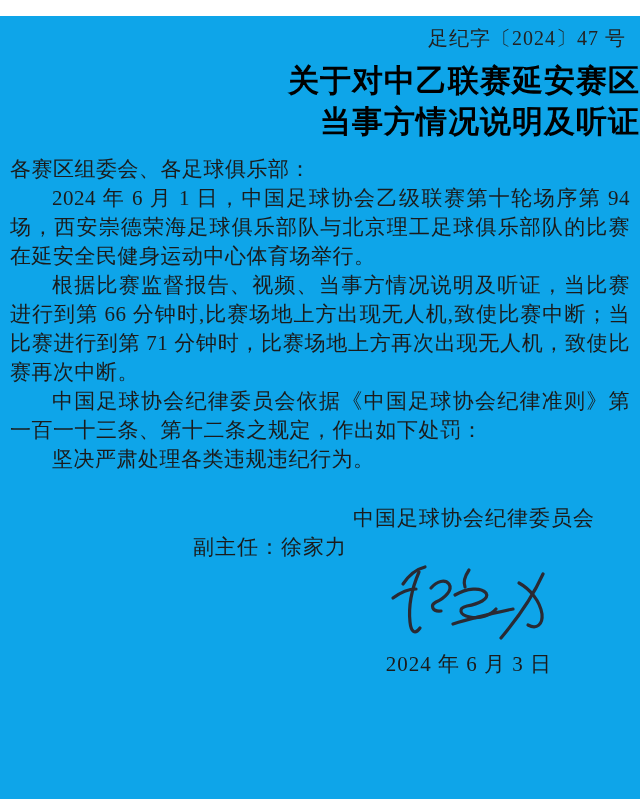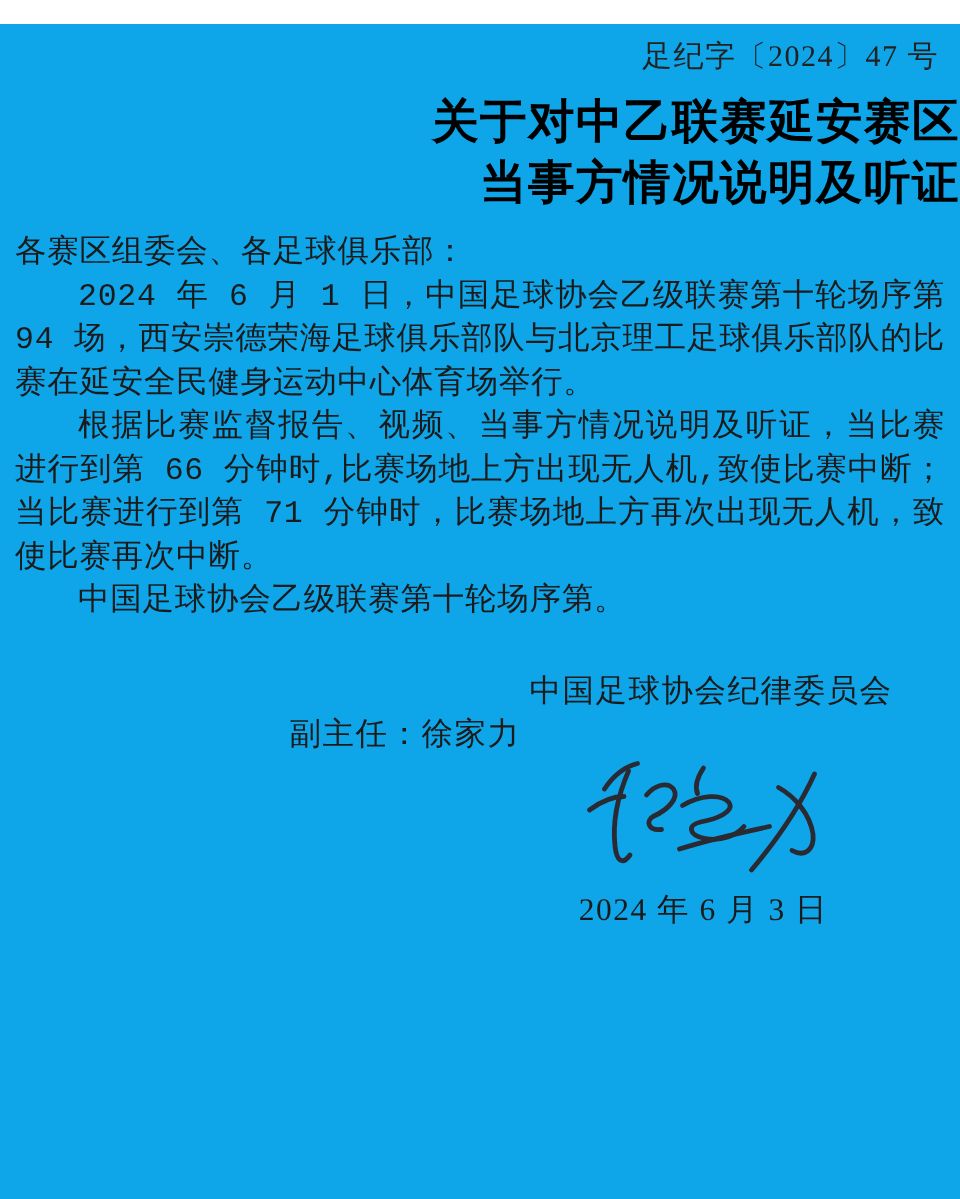--- a/index.html
+++ b/index.html
@@ -35,21 +35,20 @@
     letter-spacing: 1px;
     color: #000000;
   }
   .body-text {
     margin: 13px 10px 0 10px;
     font-size: 21px;
     line-height: 29px;
     text-align: justify;
     letter-spacing: 0.5px;
     color: #1b1b1b;
-    font-family: Liberation Mono, monospace;
   }
   .salutation {
     margin: 0;
   }
   .para {
     margin: 0;
     text-indent: 2em;
   }
   .closing {
     margin-top: 30px;
@@ -95,21 +94,22 @@
 
   <h1 class="title">
     <span>关于对中乙联赛延安赛区</span><br>
     <span>当事方情况说明及听证</span>
   </h1>
 
   <div class="body-text">
     <p class="salutation">各赛区组委会、各足球俱乐部：</p>
     <p class="para">2024 年 6 月 1 日，中国足球协会乙级联赛第十轮场序第 94 场，西安崇德荣海足球俱乐部队与北京理工足球俱乐部队的比赛在延安全民健身运动中心体育场举行。</p>
     <p class="para">根据比赛监督报告、视频、当事方情况说明及听证，当比赛进行到第 66 分钟时,比赛场地上方出现无人机,致使比赛中断；当比赛进行到第 71 分钟时，比赛场地上方再次出现无人机，致使比赛再次中断。</p>
-    <p class="para">中国足球协会乙级联赛第十轮场序第。</p>
+    <p class="para">中国足球协会纪律委员会依据《中国足球协会纪律准则》第一百一十三条、第十二条之规定，作出如下处罚：</p>
+    <p class="para">坚决严肃处理各类违规违纪行为。</p>
   </div>
 
   <div class="closing">
     <div class="closing-org">中国足球协会纪律委员会</div>
     <div class="closing-signer">副主任：徐家力</div>
 
     <div class="signature-wrap" aria-label="handwritten signature">
       <svg viewBox="0 0 175 84" xmlns="http://www.w3.org/2000/svg" fill="none" stroke="#2a2a33" stroke-width="3.2" stroke-linecap="round" stroke-linejoin="round">
 
         <path d="M20,20 C26,11 34,5 42,3"></path>

